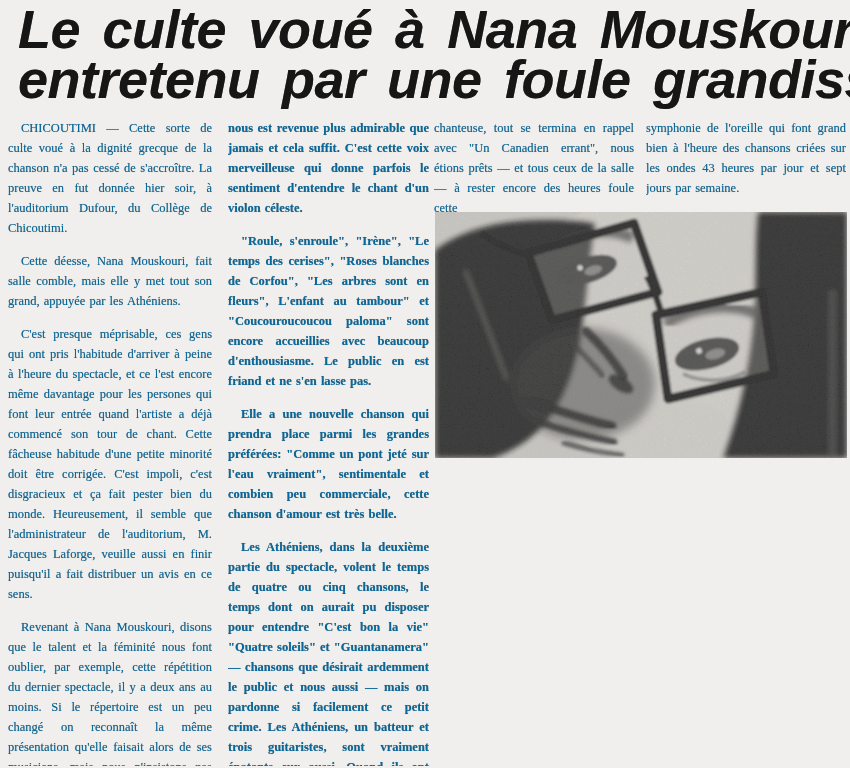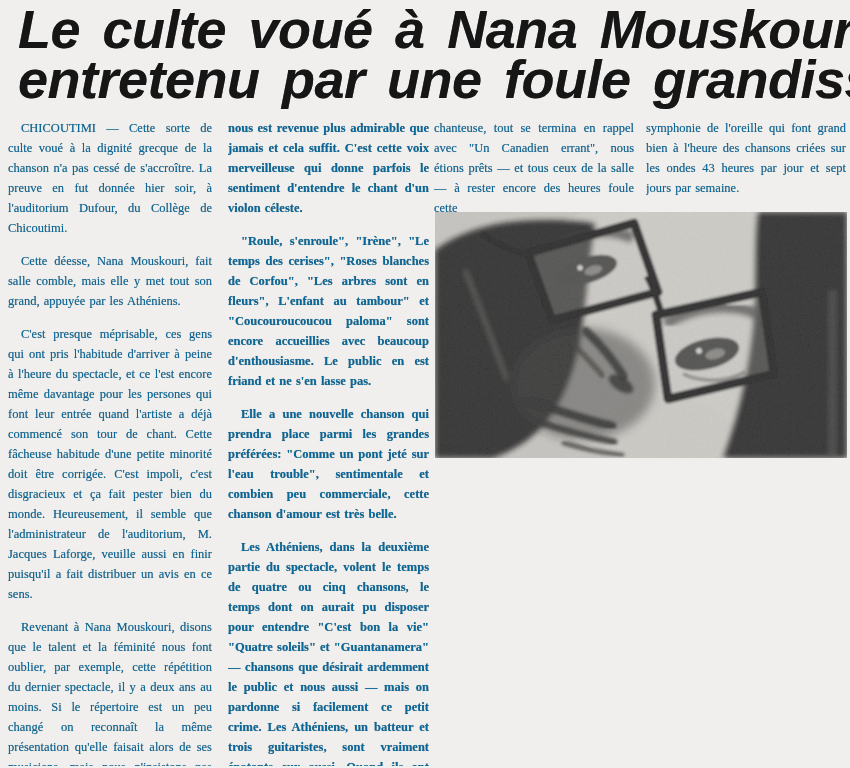--- a/index.html
+++ b/index.html
@@ -78,21 +78,21 @@
   <section class="col col-1">
     <p>CHICOUTIMI — Cette sorte de culte voué à la dignité grecque de la chanson n'a pas cessé de s'accroître. La preuve en fut donnée hier soir, à l'auditorium Dufour, du Collège de Chicoutimi.</p>
     <p>Cette déesse, Nana Mouskouri, fait salle comble, mais elle y met tout son grand, appuyée par les Athéniens.</p>
     <p>C'est presque méprisable, ces gens qui ont pris l'habitude d'arriver à peine à l'heure du spectacle, et ce l'est encore même davantage pour les persones qui font leur entrée quand l'artiste a déjà commencé son tour de chant. Cette fâcheuse habitude d'une petite minorité doit être corrigée. C'est impoli, c'est disgracieux et ça fait pester bien du monde. Heureusement, il semble que l'administrateur de l'auditorium, M. Jacques Laforge, veuille aussi en finir puisqu'il a fait distribuer un avis en ce sens.</p>
     <p>Revenant à Nana Mouskouri, disons que le talent et la féminité nous font oublier, par exemple, cette répétition du dernier spectacle, il y a deux ans au moins. Si le répertoire est un peu changé on reconnaît la même présentation qu'elle faisait alors de ses musiciens, mais nous n'insistons pas davantage. Nous avons eu l'impression — Dieu veuille que ce ne soit qu'une impression — que la partie technique était légèrement moins parfaite qu'à son dernier passage.</p>
   </section>
 
   <section class="col col-2">
     <p class="cont">nous est revenue plus admirable que jamais et cela suffit. C'est cette voix merveilleuse qui donne parfois le sentiment d'entendre le chant d'un violon céleste.</p>
     <p>"Roule, s'enroule", "Irène", "Le temps des cerises", "Roses blanches de Corfou", "Les arbres sont en fleurs", L'enfant au tambour" et "Coucouroucoucou paloma" sont encore accueillies avec beaucoup d'enthousiasme. Le public en est friand et ne s'en lasse pas.</p>
-    <p>Elle a une nouvelle chanson qui prendra place parmi les grandes préférées: "Comme un pont jeté sur l'eau trouble", sentimentale et combien peu commerciale, cette chanson d'amour est très belle.</p>
+    <p>Elle a une nouvelle chanson qui prendra place parmi les grandes préférées: "Comme un pont jeté sur l'eau vraiment", sentimentale et combien peu commerciale, cette chanson d'amour est très belle.</p>
     <p>Les Athéniens, dans la deuxième partie du spectacle, volent le temps de quatre ou cinq chansons, le temps dont on aurait pu disposer pour entendre "C'est bon la vie" "Quatre soleils" et "Guantanamera" — chansons que désirait ardemment le public et nous aussi — mais on pardonne si facilement ce petit crime. Les Athéniens, un batteur et trois guitaristes, sont vraiment épatants eux aussi. Quand ils ont chanté "Au jardin des souvenirs", rappelant l'assinat d'hommes qui avaient nom Kennedy, King (Martin Luther), Lincoln et d'autres, bien des gens ont sans doute penser à ajouter celui de Pierre Laporte</p>
     <p>Quand les applaudissements furent si fournis que ondes la</p>
   </section>
 
   <section class="col col-3">
     <p class="cont">chanteuse, tout se termina en rappel avec "Un Canadien errant", nous étions prêts — et tous ceux de la salle — à rester encore des heures foule cette</p>
   </section>
 
   <section class="col col-4">
     <p class="cont">symphonie de l'oreille qui font grand bien à l'heure des chansons criées sur les ondes 43 heures par jour et sept jours par semaine.</p>

